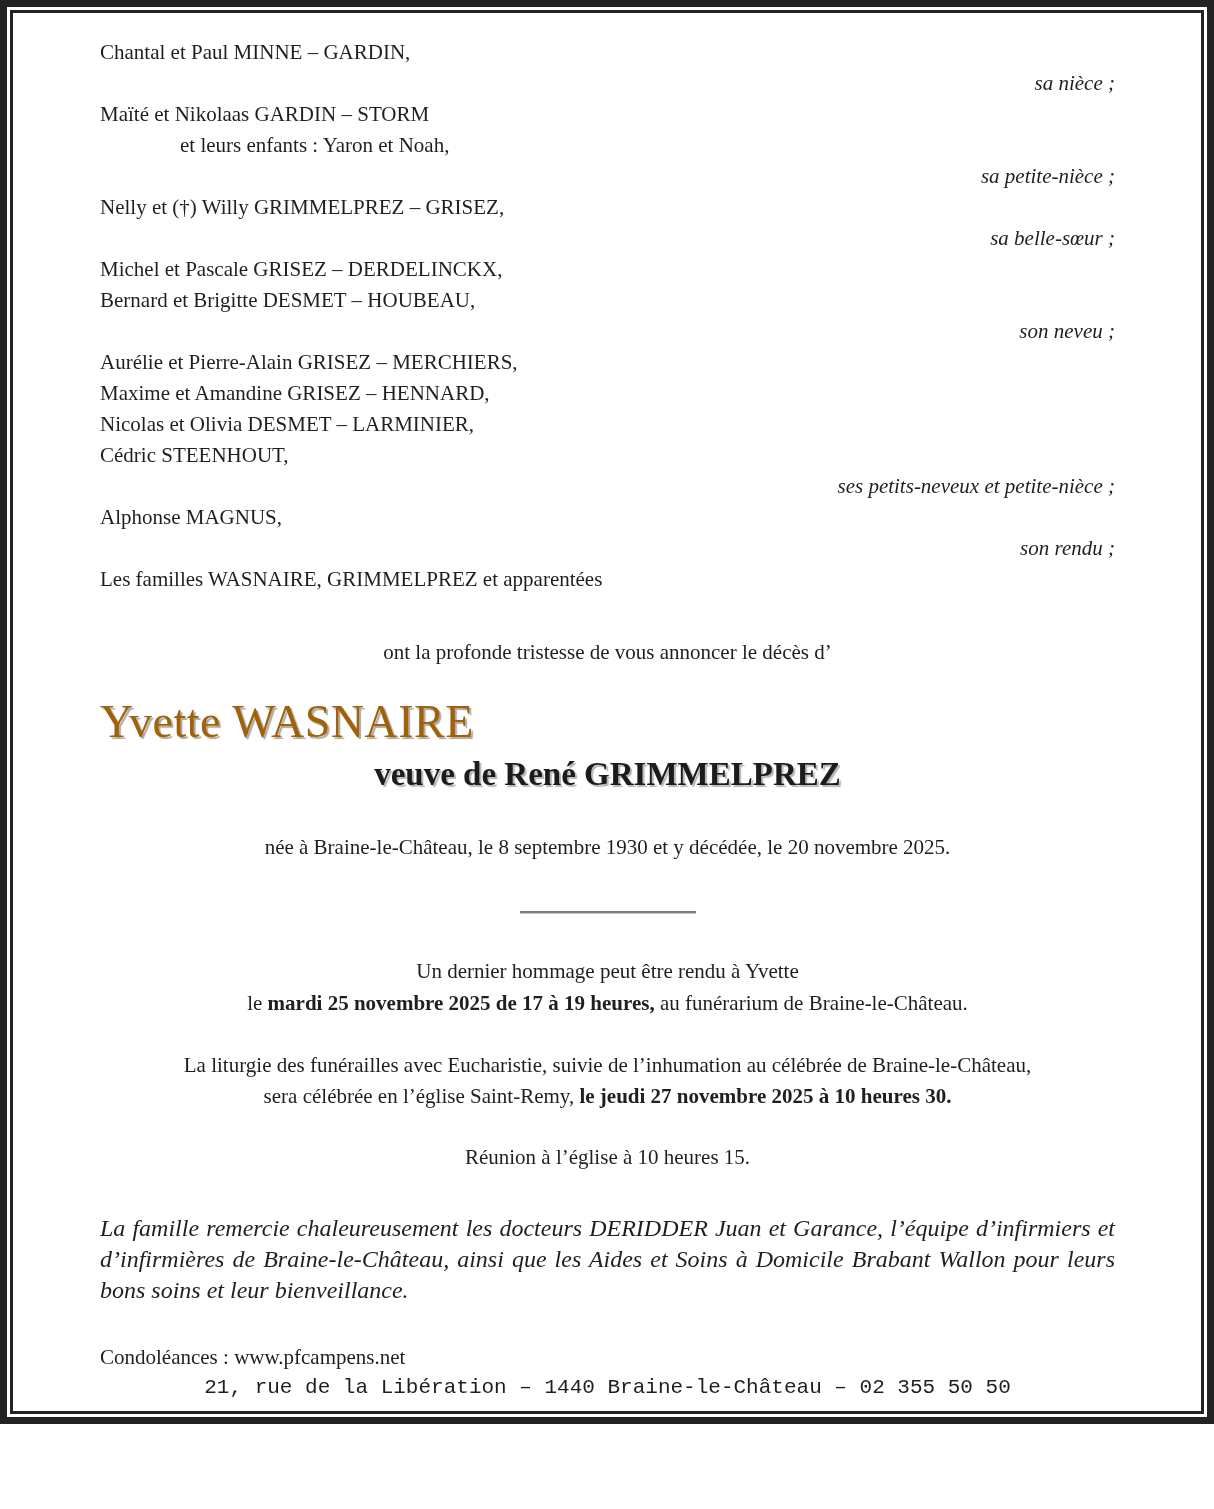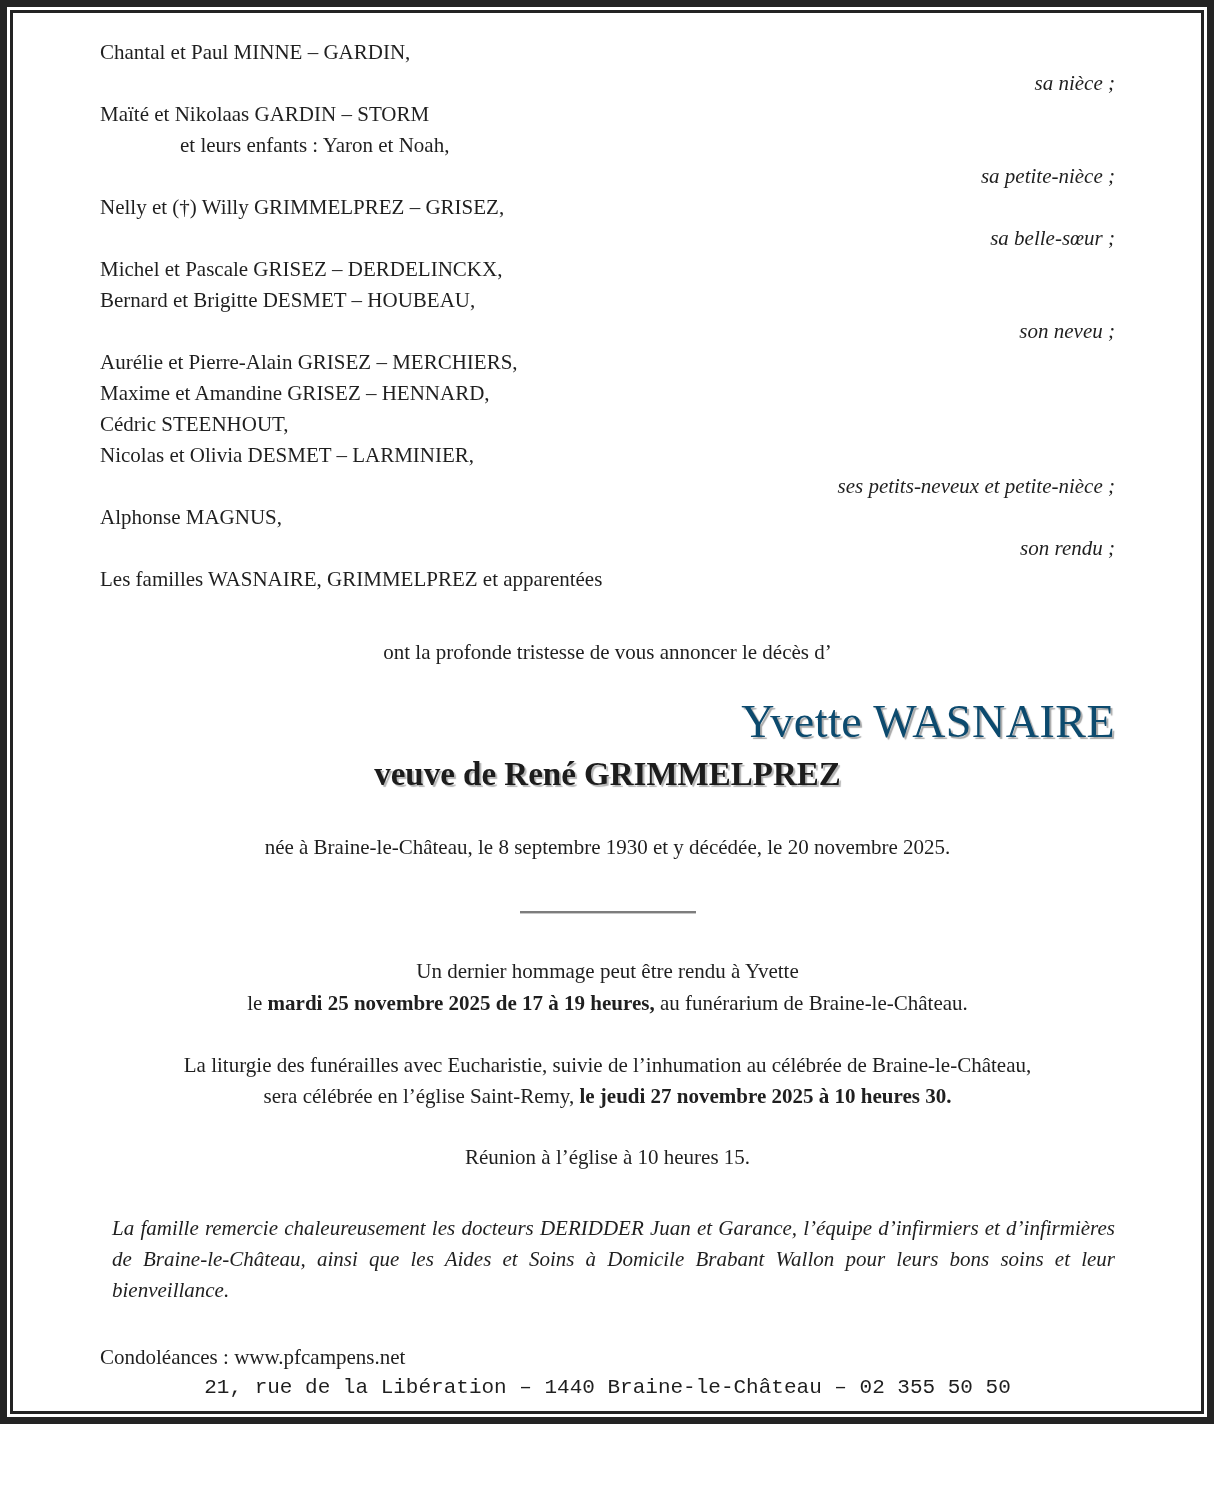--- a/index.html
+++ b/index.html
@@ -44,22 +44,22 @@
   .intro {
     margin-top: 42px;
     font-size: 21px;
     line-height: 31px;
   }
   .deceased {
     margin: 28px 0 0 0;
     font-size: 46px;
     font-weight: normal;
     line-height: 52px;
-    text-align: right;
-    color: #0c4a6e;
+    text-align: left;
+    color: #a16207;
     text-shadow: 2px 2px 1px #a9a9a9;
     letter-spacing: 0.5px;
   }
   .subtitle {
     margin: 6px 0 0 0;
     font-size: 33px;
     font-weight: bold;
     line-height: 40px;
     text-align: center;
     color: #1c1c1c;
@@ -92,25 +92,24 @@
     line-height: 31px;
   }
   .meeting {
     margin-top: 30px;
     font-size: 21px;
     line-height: 31px;
     font-weight: normal;
   }
   .thanks {
     margin-top: 40px;
-    font-size: 21px;
+    font-size: 24px;
     line-height: 31px;
     font-style: italic;
     text-align: justify;
-    margin-left: 12px;
   }
   .condolences {
     margin-top: 36px;
     font-size: 21px;
     line-height: 31px;
     text-align: left;
   }
   .funeral-name {
     margin-top: 18px;
     font-size: 21px;
@@ -138,22 +137,22 @@
       <p class="name">Maïté et Nikolaas GARDIN – STORM</p>
       <p class="name indent">et leurs enfants : Yaron et Noah,</p>
       <p class="relation">sa petite-nièce ;</p>
       <p class="name">Nelly et (†) Willy GRIMMELPREZ – GRISEZ,</p>
       <p class="relation">sa belle-sœur ;</p>
       <p class="name">Michel et Pascale GRISEZ – DERDELINCKX,</p>
       <p class="name">Bernard et Brigitte DESMET – HOUBEAU,</p>
       <p class="relation">son neveu ;</p>
       <p class="name">Aurélie et Pierre-Alain GRISEZ – MERCHIERS,</p>
       <p class="name">Maxime et Amandine GRISEZ – HENNARD,</p>
+      <p class="name">Nicolas et Olivia DESMET – LARMINIER,</p>
       <p class="name">Cédric STEENHOUT,</p>
-      <p class="name">Nicolas et Olivia DESMET – LARMINIER,</p>
       <p class="relation">ses petits-neveux et petite-nièce ;</p>
       <p class="name">Alphonse MAGNUS,</p>
       <p class="relation">son rendu ;</p>
       <p class="name">Les familles WASNAIRE, GRIMMELPREZ et apparentées</p>
     </div>
 
     <p class="center intro">ont la profonde tristesse de vous annoncer le décès d’</p>
 
     <h1 class="deceased">Yvette WASNAIRE</h1>
     <h2 class="subtitle">veuve de René GRIMMELPREZ</h2>

